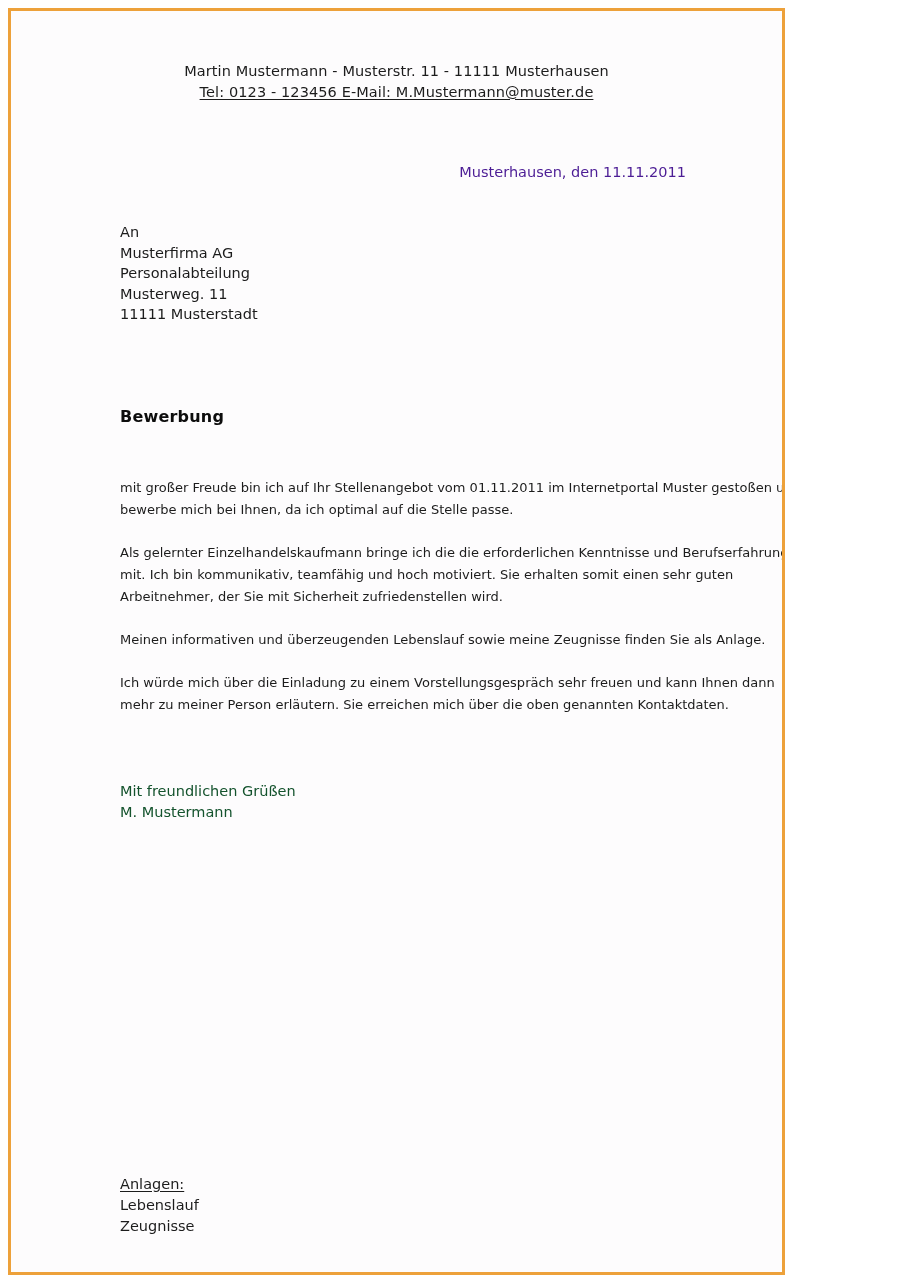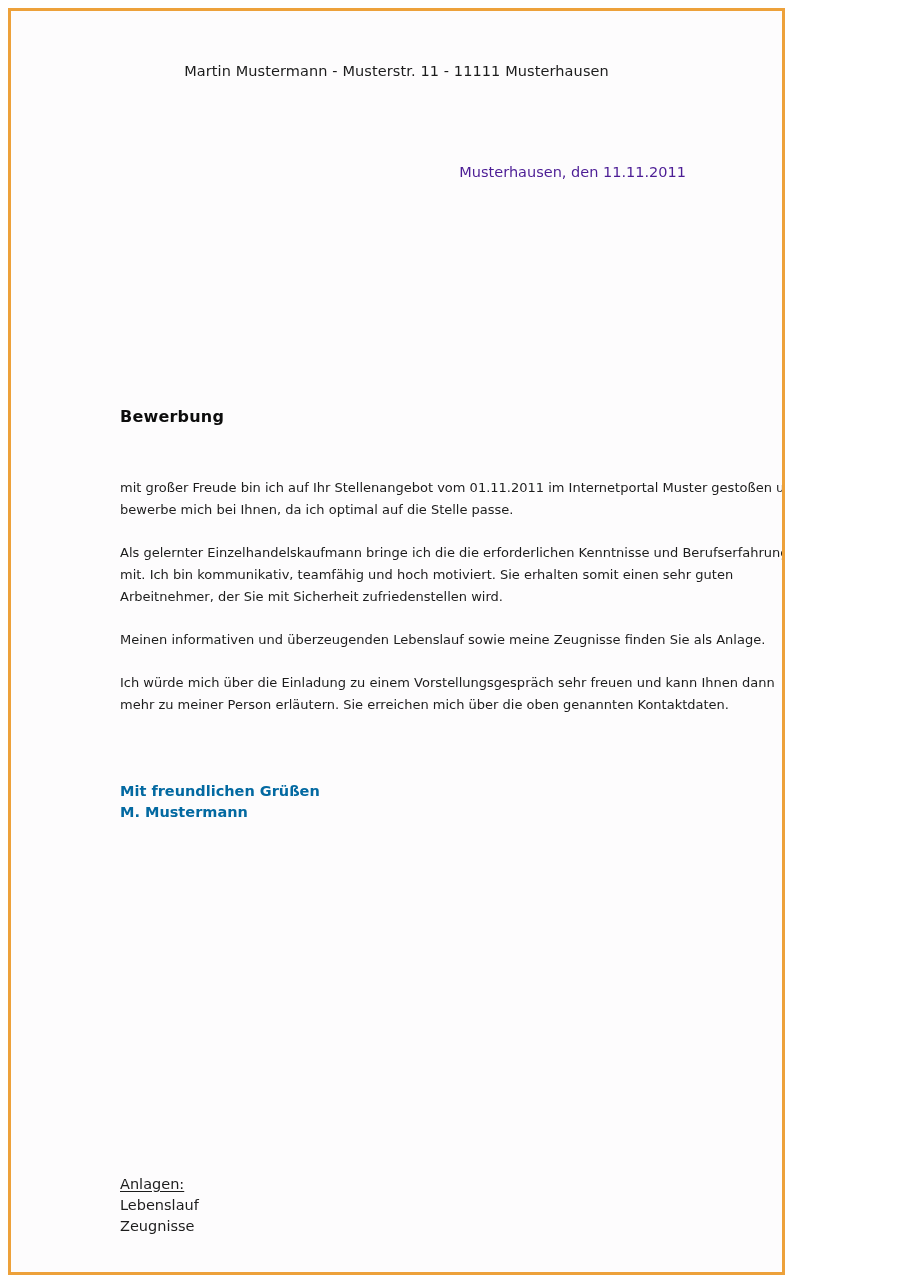--- a/index.html
+++ b/index.html
@@ -111,22 +111,21 @@
     margin-bottom: 0;
   }
 
   
   .closing {
     position: absolute;
     left: 109px;
     top: 770px;
     font-size: 14.5px;
     line-height: 21px;
-    color: #0369a1;
-    font-weight: bold;
+    color: #14532d;
   }
   .closing div {
     white-space: nowrap;
   }
 
   
   .attachments {
     position: absolute;
     left: 109px;
     top: 1163px;
@@ -143,24 +142,32 @@
   }
 </style>
 </head>
 <body>
 
 <div class="page-sheet">
   <div class="page-inner">
 
     <div class="letterhead">
       <div class="letterhead-line">Martin Mustermann - Musterstr. 11 - 11111 Musterhausen</div>
+      <div class="letterhead-line underlined">Tel: 0123 - 123456 E-Mail: M.Mustermann@muster.de</div>
     </div>
 
     <div class="date-line">Musterhausen, den 11.11.2011</div>
 
+    <div class="recipient">
+      <div>An</div>
+      <div>Musterfirma AG</div>
+      <div>Personalabteilung</div>
+      <div>Musterweg. 11</div>
+      <div>11111 Musterstadt</div>
+    </div>
 
     <div class="subject">Bewerbung</div>
 
     <div class="body-block">
       <p class="para">mit großer Freude bin ich auf Ihr Stellenangebot vom 01.11.2011 im Internetportal Muster gestoßen und bewerbe mich bei Ihnen, da ich optimal auf die Stelle passe.</p>
       <p class="para">Als gelernter Einzelhandelskaufmann bringe ich die die erforderlichen Kenntnisse und Berufserfahrung mit. Ich bin kommunikativ, teamfähig und hoch motiviert. Sie erhalten somit einen sehr guten Arbeitnehmer, der Sie mit Sicherheit zufriedenstellen wird.</p>
       <p class="para">Meinen informativen und überzeugenden Lebenslauf sowie meine Zeugnisse finden Sie als Anlage.</p>
       <p class="para">Ich würde mich über die Einladung zu einem Vorstellungsgespräch sehr freuen und kann Ihnen dann mehr zu meiner Person erläutern. Sie erreichen mich über die oben genannten Kontaktdaten.</p>
     </div>
 

